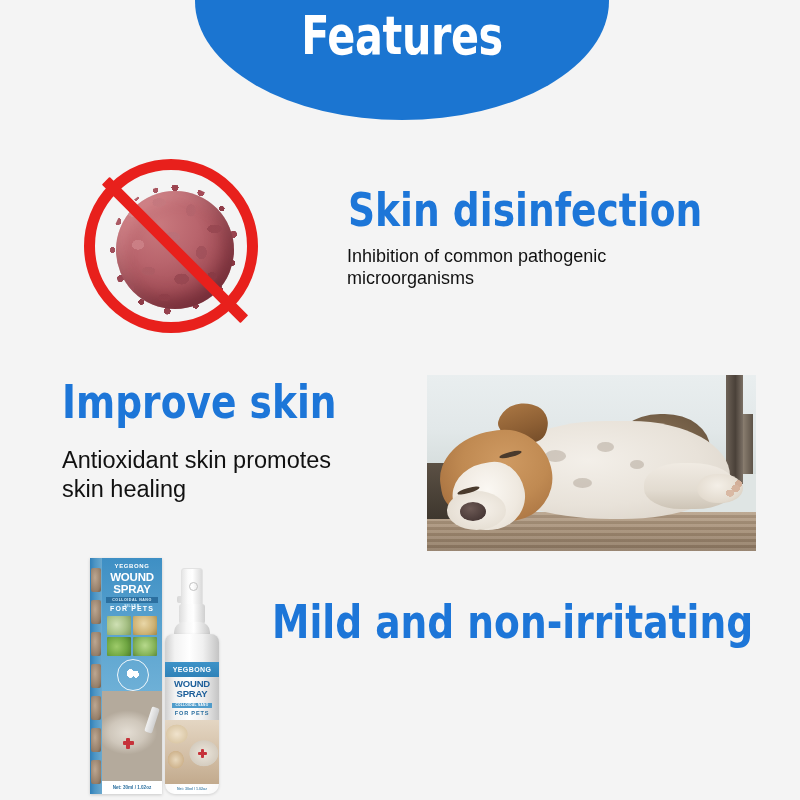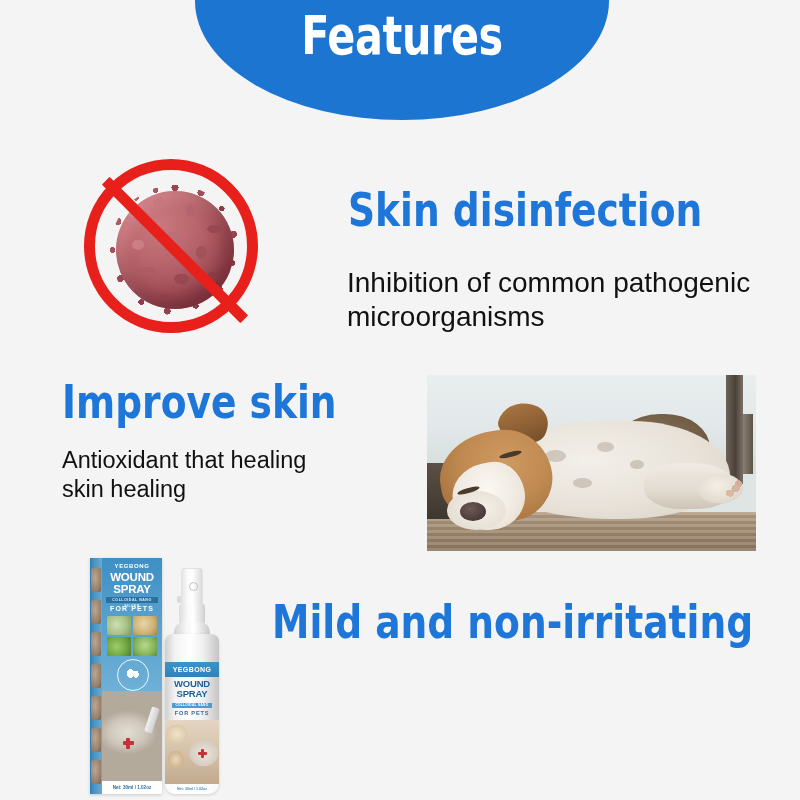--- a/index.html
+++ b/index.html
@@ -62,21 +62,21 @@
     position: absolute;
     color: #111111;
     font-family: "Liberation Sans", sans-serif;
     font-weight: normal;
     line-height: 1.22;
     white-space: pre-line;
   }
 
   
   #head-1 { left: 348px; top: 186px; font-size: 47px; transform: scaleX(0.8); }
-  #sub-1  { left: 347px; top: 266px; font-size: 28px; }
+  #sub-1  { left: 347px; top: 246px; font-size: 18px; }
 
   
   #head-2 { left: 62px;  top: 378px; font-size: 47px; transform: scaleX(0.8); }
   #sub-2  { left: 62px;  top: 446px; font-size: 23.5px; }
 
   
   #head-3 { left: 272px; top: 598px; font-size: 47px; transform: scaleX(0.8); }
   #sub-3  { left: 273px; top: 660px; font-size: 23.5px; }
 
   
@@ -496,21 +496,21 @@
     <div class="germ-cell"></div>
     <div class="no-circle"></div>
     <div class="no-slash"></div>
   </div>
 
   <div class="feat-head" id="head-1">Skin disinfection</div>
   <div class="feat-sub" id="sub-1">Inhibition of common pathogenic
 microorganisms</div>
 
   <div class="feat-head" id="head-2">Improve skin</div>
-  <div class="feat-sub" id="sub-2">Antioxidant that healing
+  <div class="feat-sub" id="sub-2">Antioxidant skin promotes
 skin healing</div>
 
   <div class="dog-photo">
     <div class="dp-sky"></div>
     <div class="dp-post"></div>
     <div class="dp-post2"></div>
     <div class="dp-deck"></div>
     <div class="dp-plank-left"></div>
     <div class="dp-hip"></div>
     <div class="dp-body">

